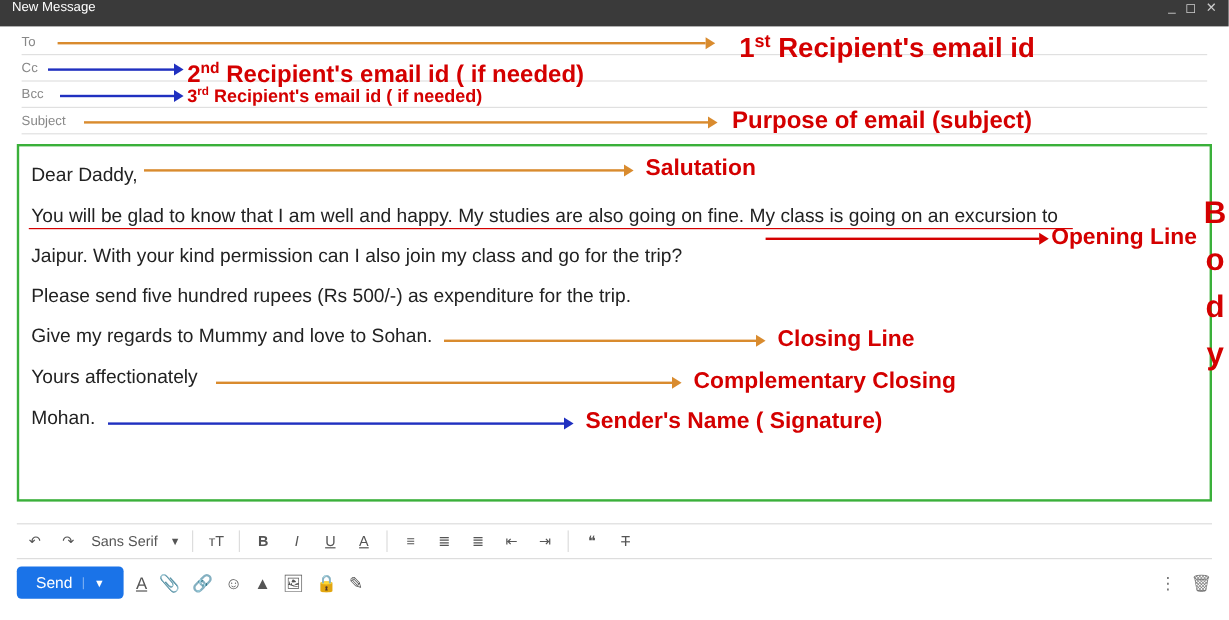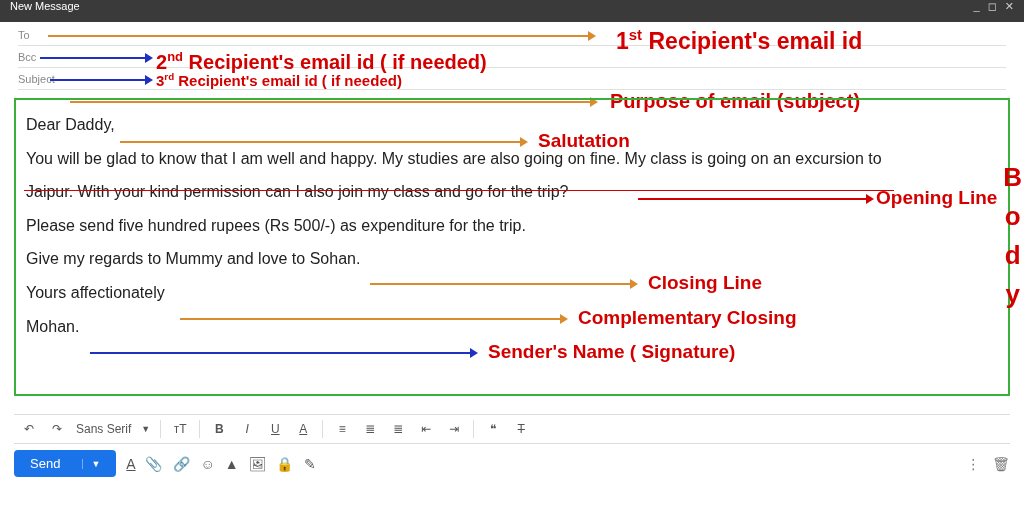--- a/index.html
+++ b/index.html
@@ -17,40 +17,43 @@
   .arrow-b::after { content: ""; position: absolute; right: -8px; top: -4px; border-left: 8px solid #2030c0; border-top: 5px solid transparent; border-bottom: 5px solid transparent; }
   .arrow-r { position: absolute; height: 2px; background: #d40000; }
   .arrow-r::after { content: ""; position: absolute; right: -8px; top: -4px; border-left: 8px solid #d40000; border-top: 5px solid transparent; border-bottom: 5px solid transparent; }
   .body-box { border: 2px solid #3ab03a; margin: 8px 14px 0 14px; padding: 8px 10px; height: 298px; position: relative; }
   .body-text { font-size: 16px; color: #222; line-height: 2.1; }
   .underline-red { position:absolute; height:1px; background:#d40000; }
   .toolbar { border-top:1px solid #ddd; border-bottom:1px solid #ddd; margin: 18px 14px 0 14px; display:flex; align-items:center; gap:10px; height:30px; padding:0 6px; color:#555; font-size:12px;}
   .tb-sep { width:1px; height:18px; background:#ddd; }
   .tb-item { display:inline-flex; align-items:center; justify-content:center; width:18px; height:18px; }
   .send-row { display:flex; align-items:center; gap:10px; margin: 6px 14px 0 14px; }
-  .send-btn { background:#1a73e8; color:#fff; border-radius:4px; padding:6px 16px; font-size:13px; display:flex; align-items:center; gap:22px; }
+  .send-btn { background:#1a73e8; color:#fff; border-radius:4px; padding:6px 16px; font-size:13px; display:flex; align-items:center; gap:9px; }
   .send-btn .caret { font-size:9px; border-left:1px solid rgba(255,255,255,0.4); padding-left:8px; }
   .att-icons { display:flex; gap:10px; color:#555; font-size:14px; }
   .right-icons { margin-left:auto; display:flex; gap:12px; color:#777; font-size:14px;}
 </style>
 </head>
 <body>
 
 <div class="titlebar" data-name="compose-titlebar">
   <span data-name="compose-title">New Message</span>
   <div class="win-controls" data-name="window-controls">
     <span data-name="minimize-icon">_</span>
     <span data-name="maximize-icon">◻</span>
     <span data-name="close-icon">✕</span>
   </div>
 </div>
 
 <div class="fields" data-name="header-fields">
   <div class="field-row" data-name="to-field-row">
     <span class="lbl" data-name="to-label">To</span>
+  </div>
+  <div class="field-row" data-name="cc-field-row">
+    <span class="lbl" data-name="cc-label">Cc</span>
   </div>
   <div class="field-row" data-name="bcc-field-row">
     <span class="lbl" data-name="bcc-label">Bcc</span>
   </div>
   <div class="field-row" data-name="subject-field-row">
     <span class="lbl" data-name="subject-label">Subject</span>
   </div>
 </div>
 
 <div class="arrow-o" style="left:48px; top:35px; width:540px;" data-name="arrow-to"></div>

